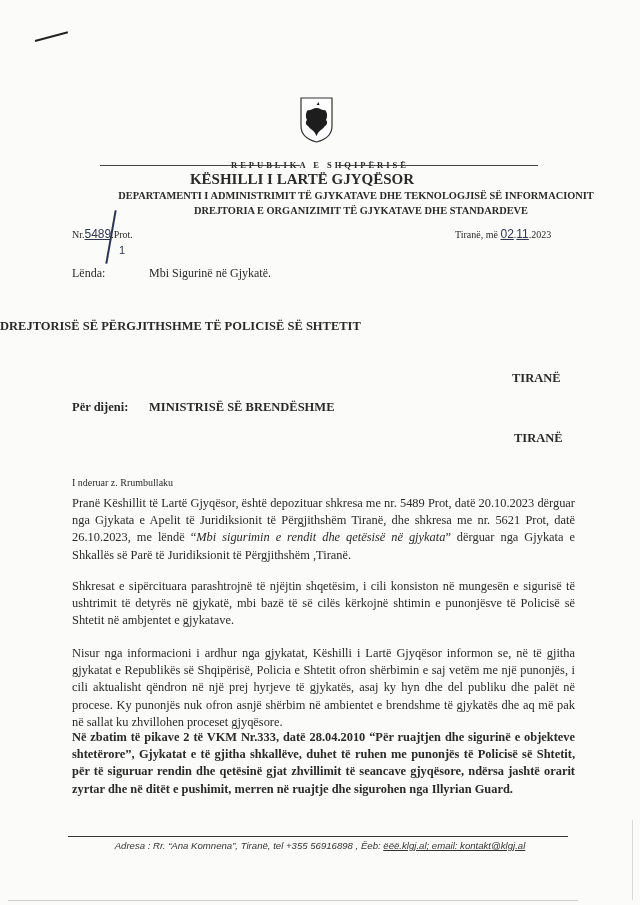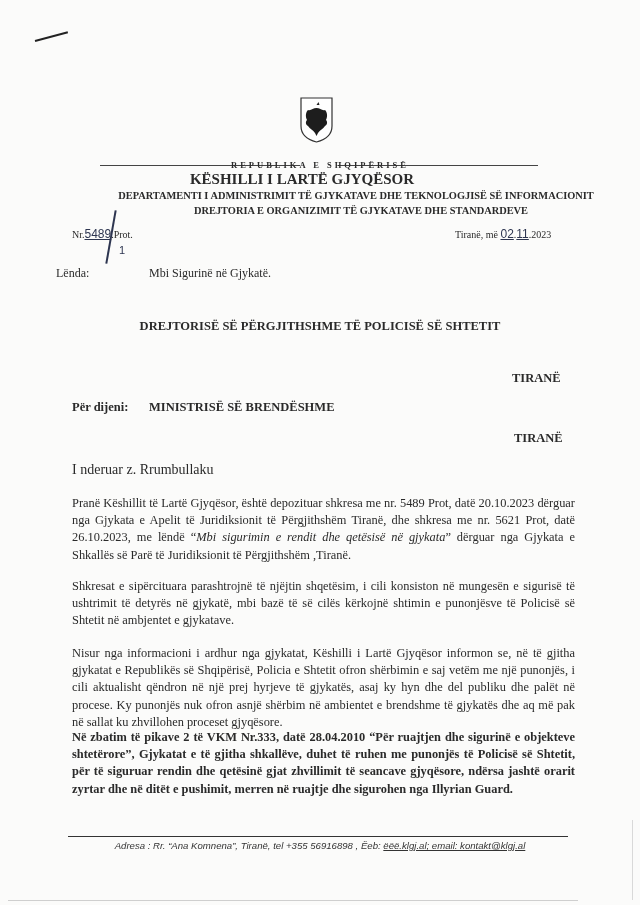--- a/index.html
+++ b/index.html
@@ -16,29 +16,29 @@
     .rep { left:0; width:640px; top:160px; text-align:center; font-size:8.5px; letter-spacing:3px; font-weight:bold; }
     .klgj { left:0; width:604px; top:171px; text-align:center; font-size:15px; font-weight:bold; }
     .dept { left:0; width:640px; top:190px; text-align:center; font-size:10.4px; font-weight:bold;padding-left:36px; }
     .dir  { left:0; width:640px; top:205px; text-align:center; font-size:10.4px; font-weight:bold;margin-left:41px; }
 
     .nr { left:72px; top:227px; font-size:10px; }
     .hand { font-family:"Liberation Sans", sans-serif; font-size:12px; color:#2d3550; text-decoration:underline; }
     .slash { left:110px; top:210px; width:2px; height:54px; background:#2d3550; transform:rotate(10deg); }
     .slash-sub { left:119px; top:244px; font-family:"Liberation Sans",sans-serif; font-size:11px; color:#2d3550; }
     .date { left:455px; top:227px; font-size:10px; }
-    .lenda-label { left:56px; top:266px; font-size:12px; }
+    .lenda-label { left:72px; top:266px; font-size:12px; }
     .lenda-val { left:149px; top:266px; font-size:12px; }
 
-    .addr1 { left:0; width:640px; top:319px; text-align:center; font-size:12.5px; font-weight:bold; }
+    .addr1 { left:0; width:640px; top:319px; font-size:12.5px; font-weight:bold; }
     .tirane1 { left:512px; top:371px; font-size:12.5px; font-weight:bold; }
     .perdij-label { left:72px; top:400px; font-size:12.5px; font-weight:bold; }
     .perdij-val { left:149px; top:400px; font-size:12.5px; font-weight:bold; }
     .tirane2 { left:514px; top:431px; font-size:12.5px; font-weight:bold; }
-    .salute { left:72px; top:462px; font-size:14px; }
+    .salute { left:72px; top:477px; font-size:10px; }
 
     .para { left:72px; width:503px; font-size:12.4px; line-height:17.2px; text-align:justify; }
     .p1 { top:495px; }
     .p2 { top:578px; }
     .p3 { top:645px; }
     .p4 { top:729px;font-weight:bold; }
     .it { font-style:italic; }
 
     .foot-rule { left:68px; top:836px; width:500px; height:1px; background:#333; }
     .footer { left:0; width:640px; top:840px; text-align:center; font-family:"Liberation Sans", sans-serif; font-style:italic; font-size:9.6px; color:#333; }

